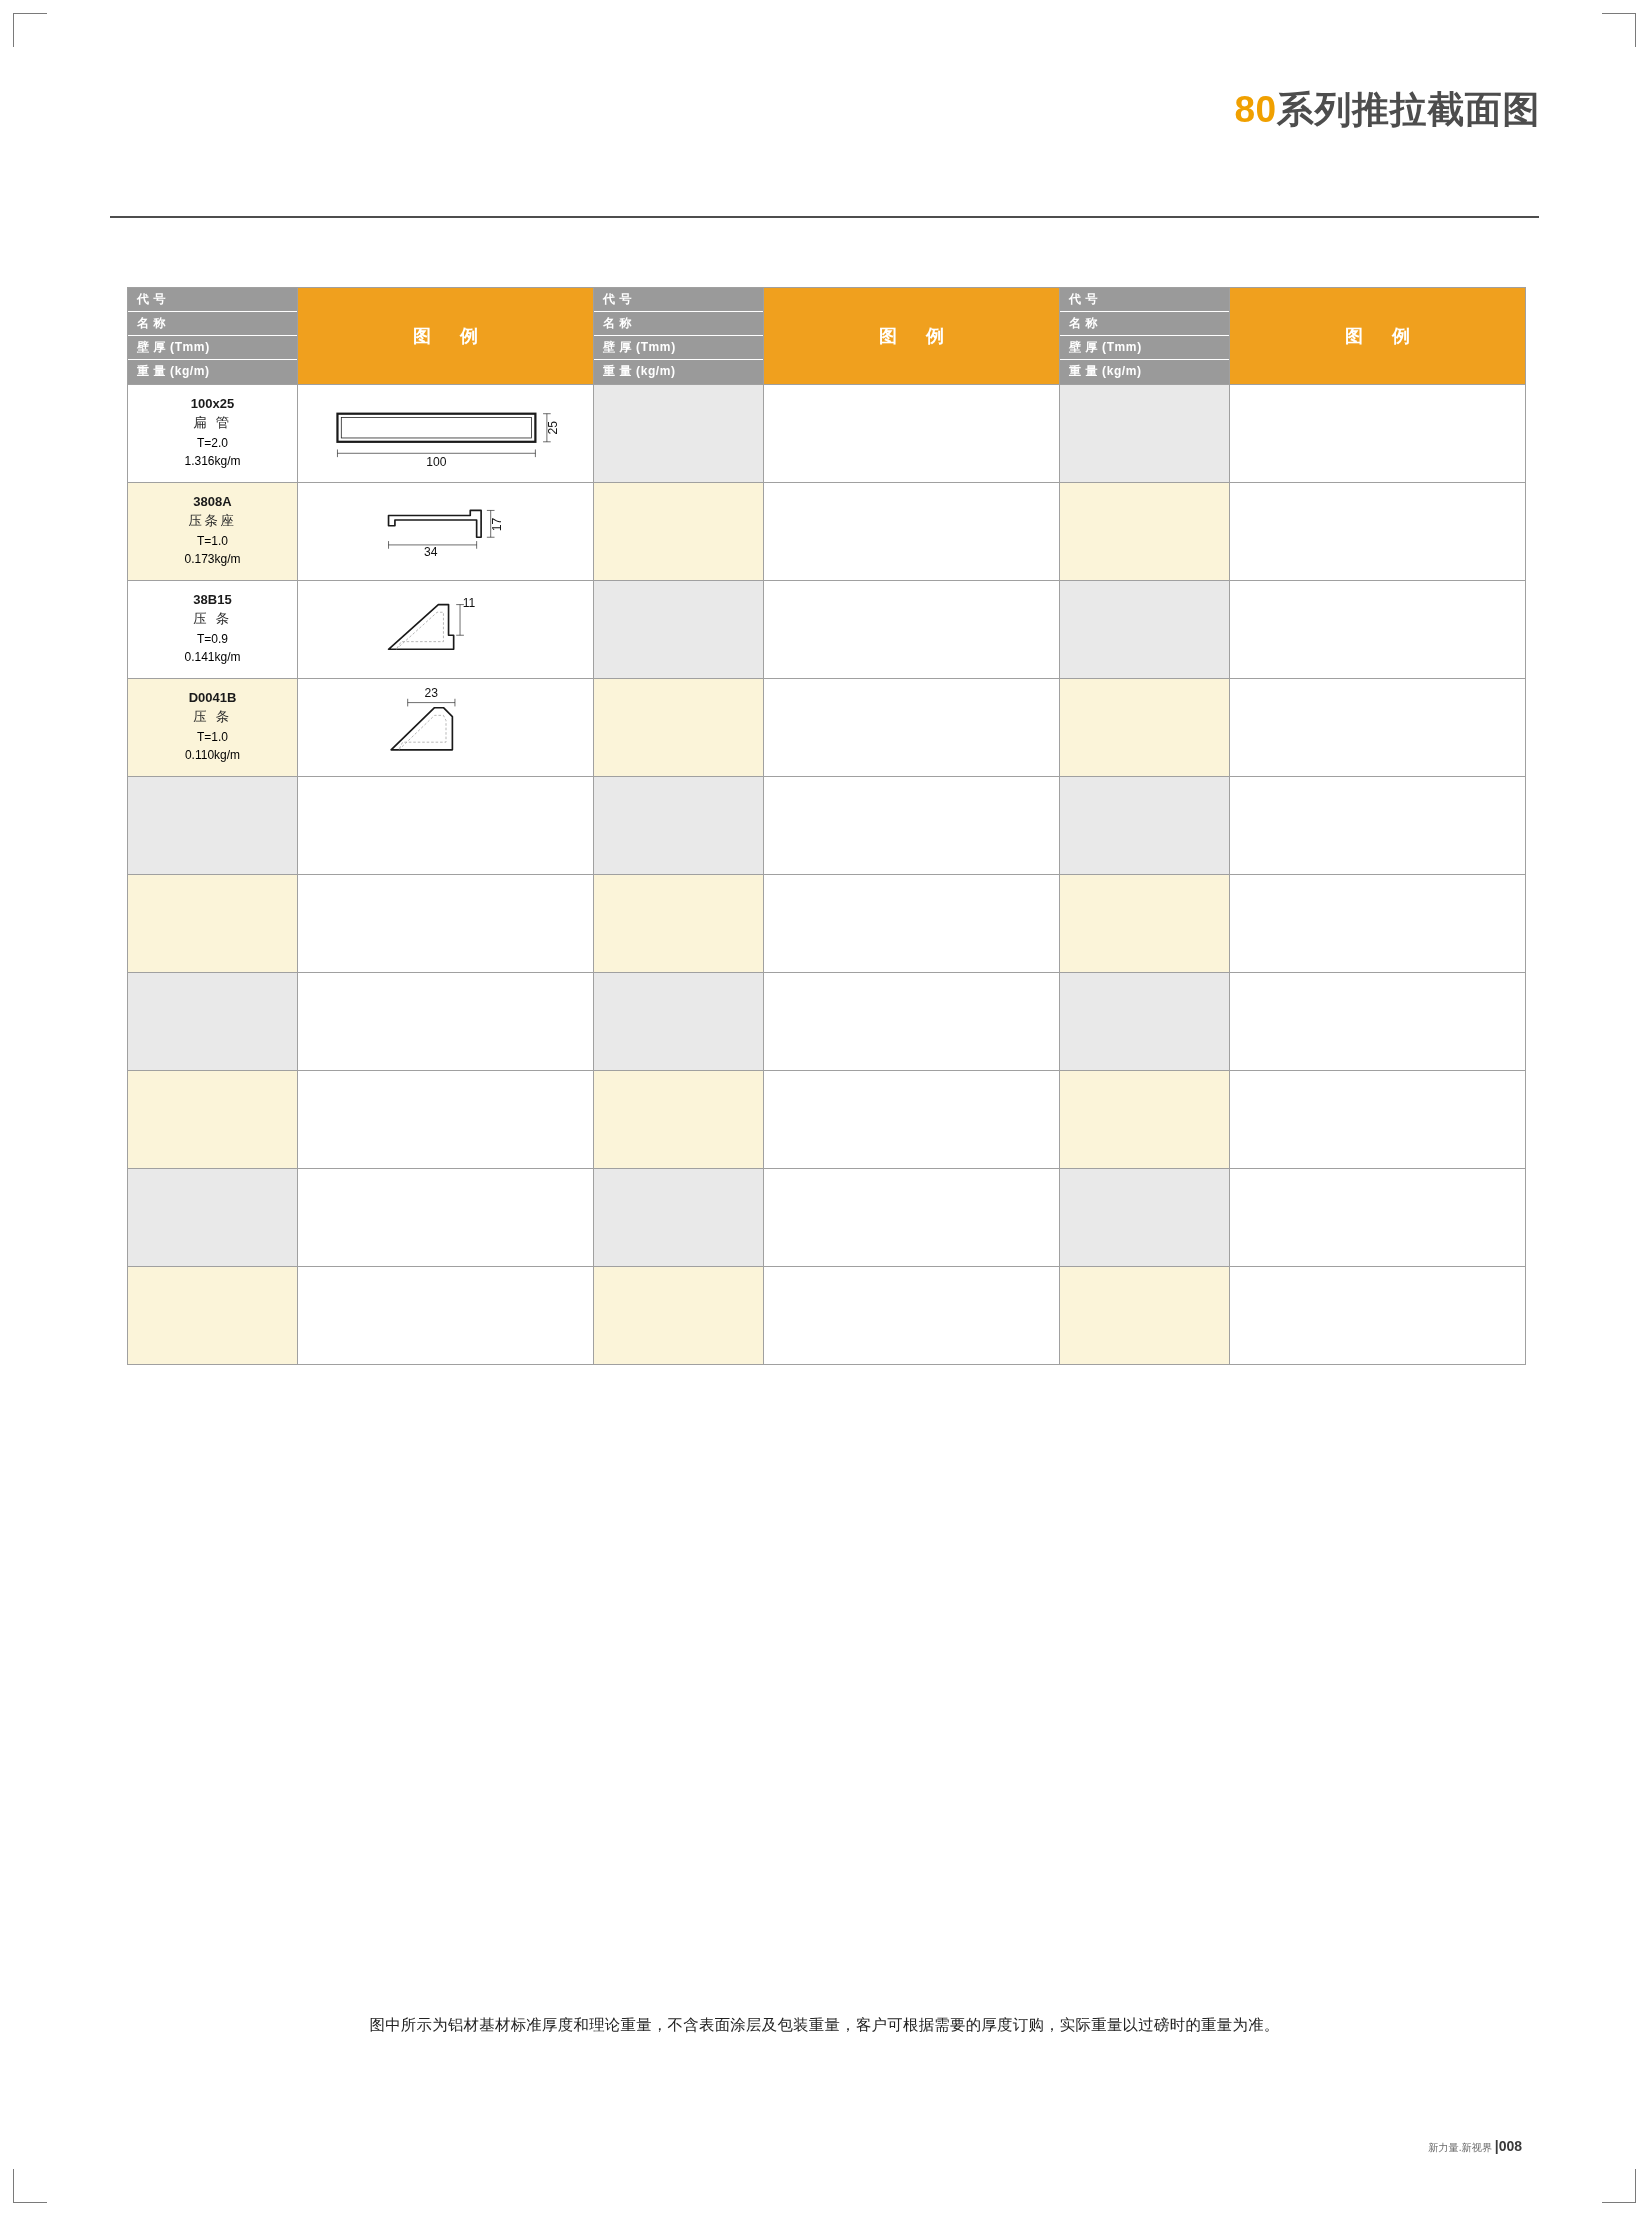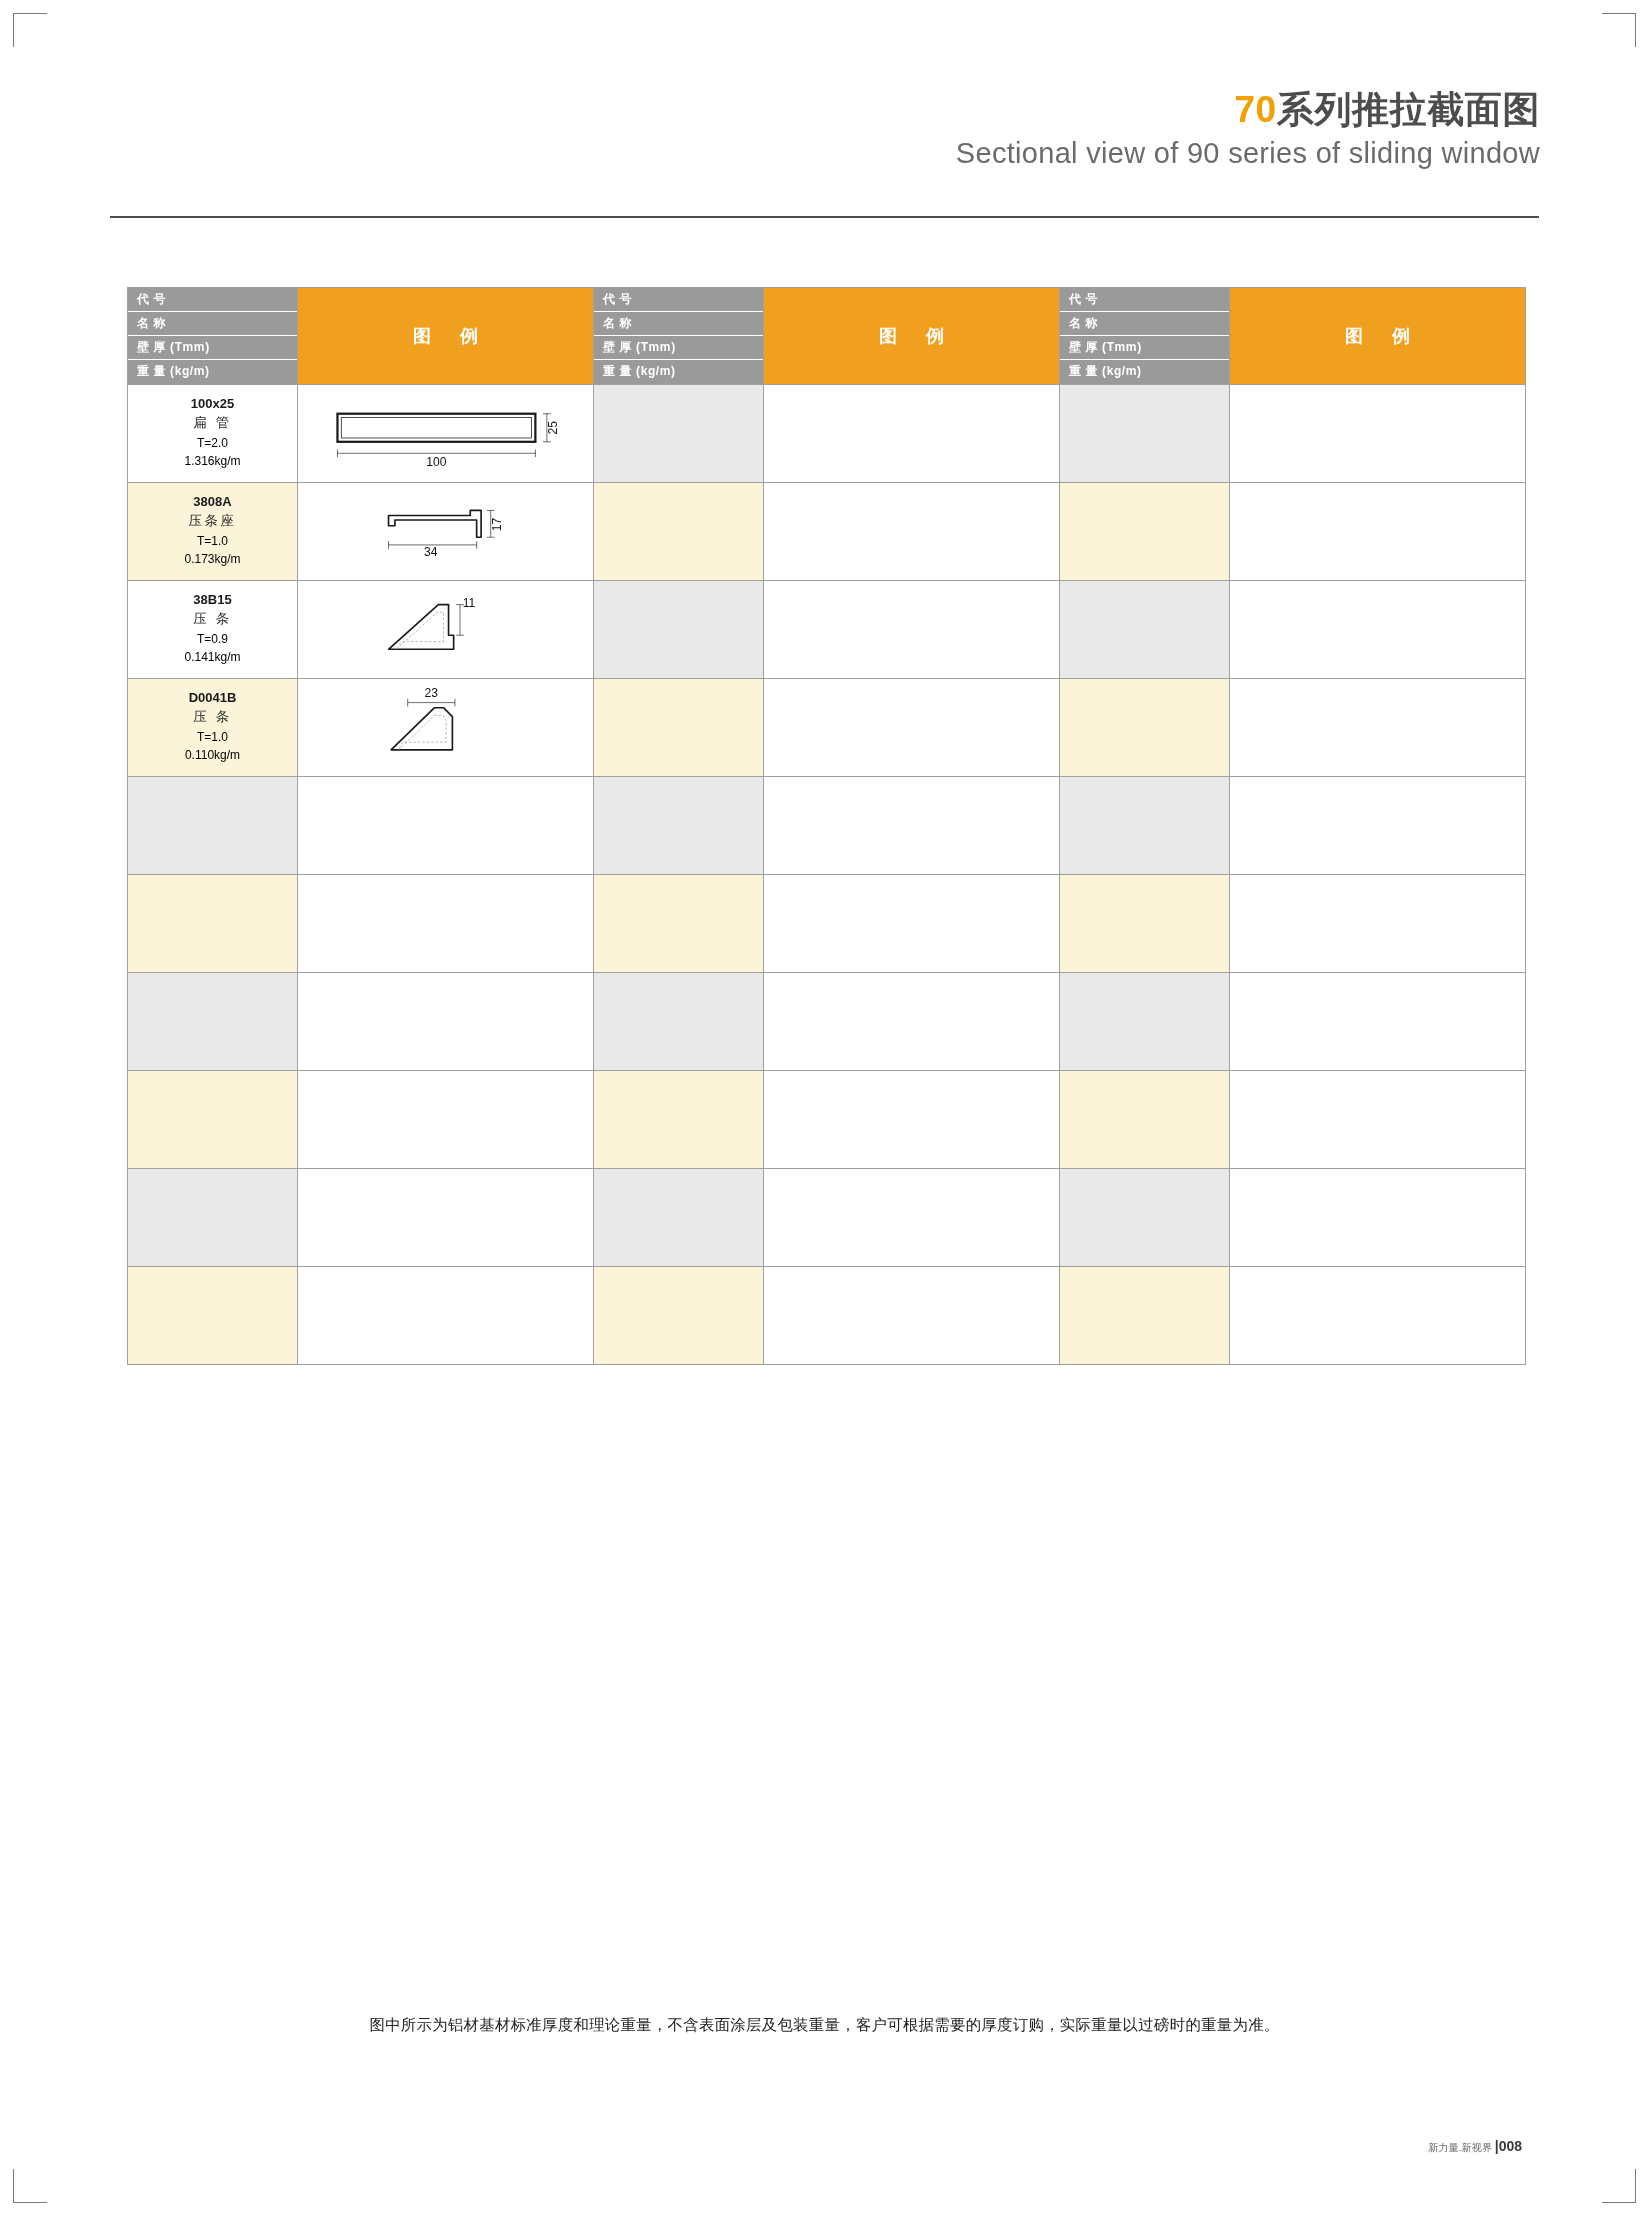--- a/index.html
+++ b/index.html
@@ -175,22 +175,21 @@
 </style>
 </head>
 <body>
 
 <div class="crop tl"></div>
 <div class="crop tr"></div>
 <div class="crop bl"></div>
 <div class="crop br"></div>
 
 <div class="header">
-  <div class="title-cn"><span class="num">70</span><span>系列推拉截面图</span></div>
-  <div class="title-en">Sectional view of 90 series of sliding window</div>
+  <div class="title-cn"><span class="num">80</span><span>系列推拉截面图</span></div>
 </div>
 <div class="header-rule"></div>
 
 <div class="sheet">
   <table class="grid">
     <colgroup>
       <col class="c-code">
         <col class="c-fig">
       <col class="c-code">
         <col class="c-fig">

